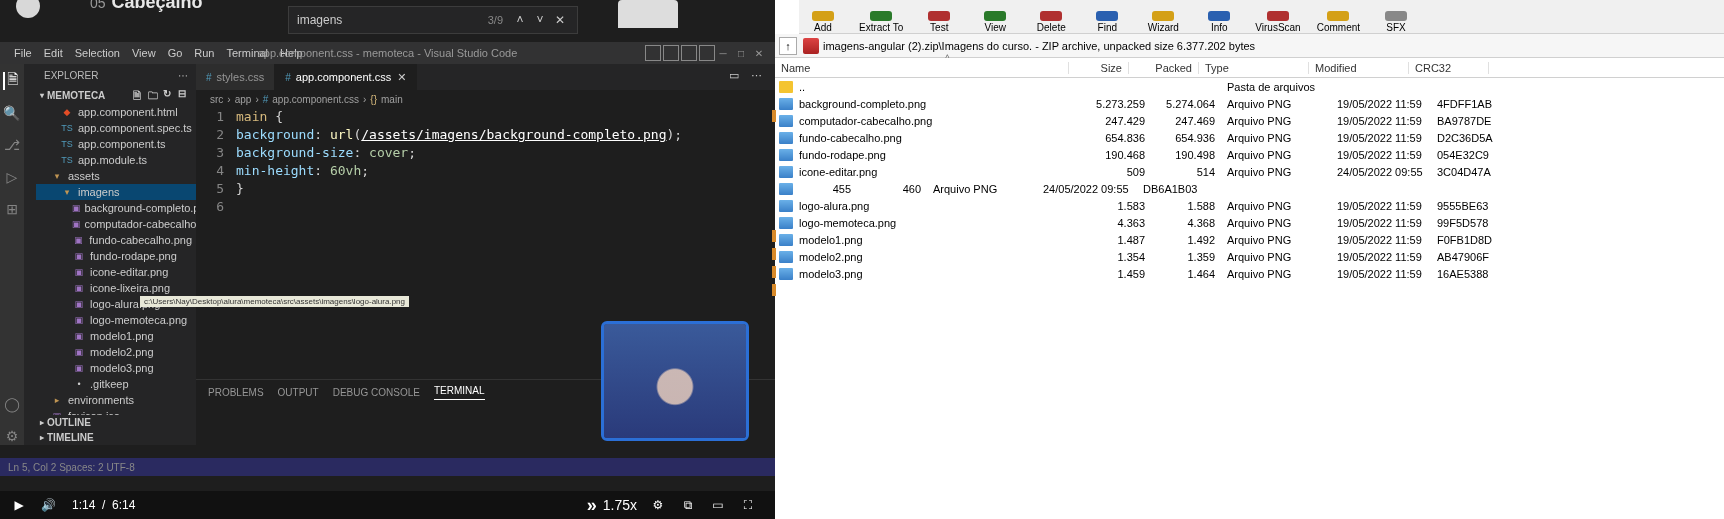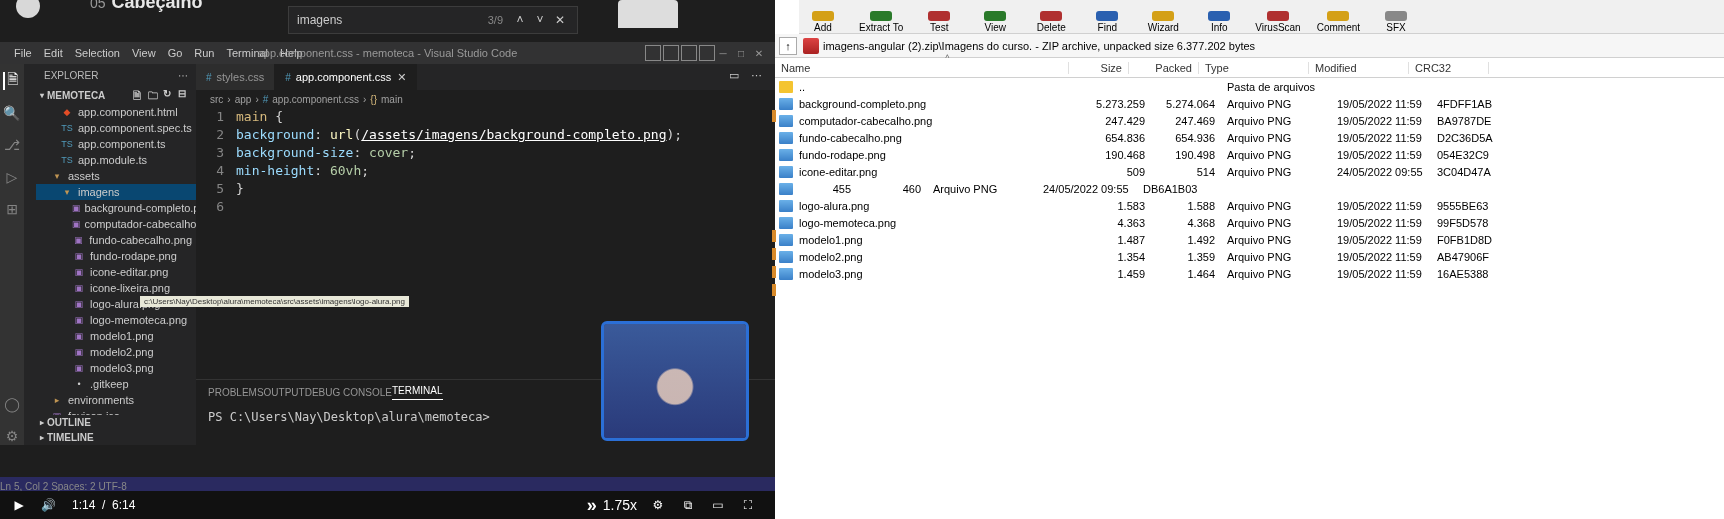--- a/index.html
+++ b/index.html
@@ -74,31 +74,31 @@
 .code-lines { flex: 1; color: #d4d4d4; }
 .code-lines .sel { color: #d7ba7d; }
 .code-lines .prop { color: #9cdcfe; }
 .code-lines .func { color: #fef9c3; }
 .code-lines .str { color: #ffffff; text-decoration: underline; }
 .code-lines .num { color: #b5cea8; }
 .code-lines .punct { color: #d4d4d4; }
 
 
 .terminal-panel { height: 66px; background: #1e1e1e; border-top: 1px solid #333; display: flex; flex-direction: column; }
-.term-tabs { height: 24px; display: flex; align-items: center; gap: 0; padding-left: 12px; font-size: 10px; color: #969696; }
+.term-tabs { height: 24px; display: flex; align-items: center; gap: 14px; padding-left: 12px; font-size: 10px; color: #969696; }
 .term-tabs span { cursor: pointer; }
 .term-tabs span.active { color: #fff; border-bottom: 1px solid #fff; padding-bottom: 3px; }
 .term-content { flex: 1; padding: 6px 12px; font-family: Consolas, monospace; font-size: 12px; color: #ccc; }
 
 
 .webcam { position: absolute; right: 26px; bottom: 78px; width: 148px; height: 120px; border: 3px solid #2b6fd6; border-radius: 6px; background: linear-gradient(135deg, #2a4a8a, #1a2a5a); overflow: hidden; }
 .webcam::after { content: ""; position: absolute; inset: 0; background: radial-gradient(circle at 50% 55%, rgba(240,210,190,0.8) 0 18%, transparent 20%), linear-gradient(#3a5a9a, #2a3a7a); }
 
 
-.status-strip { position: absolute; left: 0; right: 0; bottom: 24px; height: 18px; background: #2a2a60; font-size: 10px; color: #888; display:flex; align-items:center; padding-left:0; }
+.status-strip { position: absolute; left: 0; right: 0; bottom: 43px; height: 18px; background: #2a2a60; font-size: 10px; color: #888; display:flex; align-items:center; padding-left:8px; }
 
 
 .video-controls { position: absolute; left: 0; right: 0; bottom: 0; height: 28px; background: #111; display: flex; align-items: center; padding: 0 8px; color: #fff; font-size: 12px; }
 .video-controls .btn { width: 22px; height: 22px; display: flex; align-items: center; justify-content: center; cursor: pointer; margin-right: 8px; }
 .video-controls .time { margin-left: 4px; }
 .video-controls .spacer { flex: 1; }
 .video-controls .speed-arrow { font-size: 18px; font-weight: bold; margin-right: 6px; }
 .video-controls .speed { font-size: 14px; margin-right: 10px; }
 
 
@@ -333,21 +333,20 @@
             <div>&nbsp;</div>
           </div>
       </div>
       <div class="terminal-panel">
         <div class="term-tabs">
           <span>PROBLEMS</span>
           <span>OUTPUT</span>
           <span>DEBUG CONSOLE</span>
           <span class="active">TERMINAL</span>
         </div>
-        <div class="term-content"><span>PS C:\Users\Nay\Desktop\alura\memoteca&gt;</span></div>
       </div>
     </div>
   </div>
 
   <div class="tooltip-path">c:\Users\Nay\Desktop\alura\memoteca\src\assets\imagens\logo-alura.png</div>
 
   <div class="webcam"></div>
 
   <div class="status-strip">
       <span>Ln 5, Col 2    Spaces: 2    UTF-8</span>

